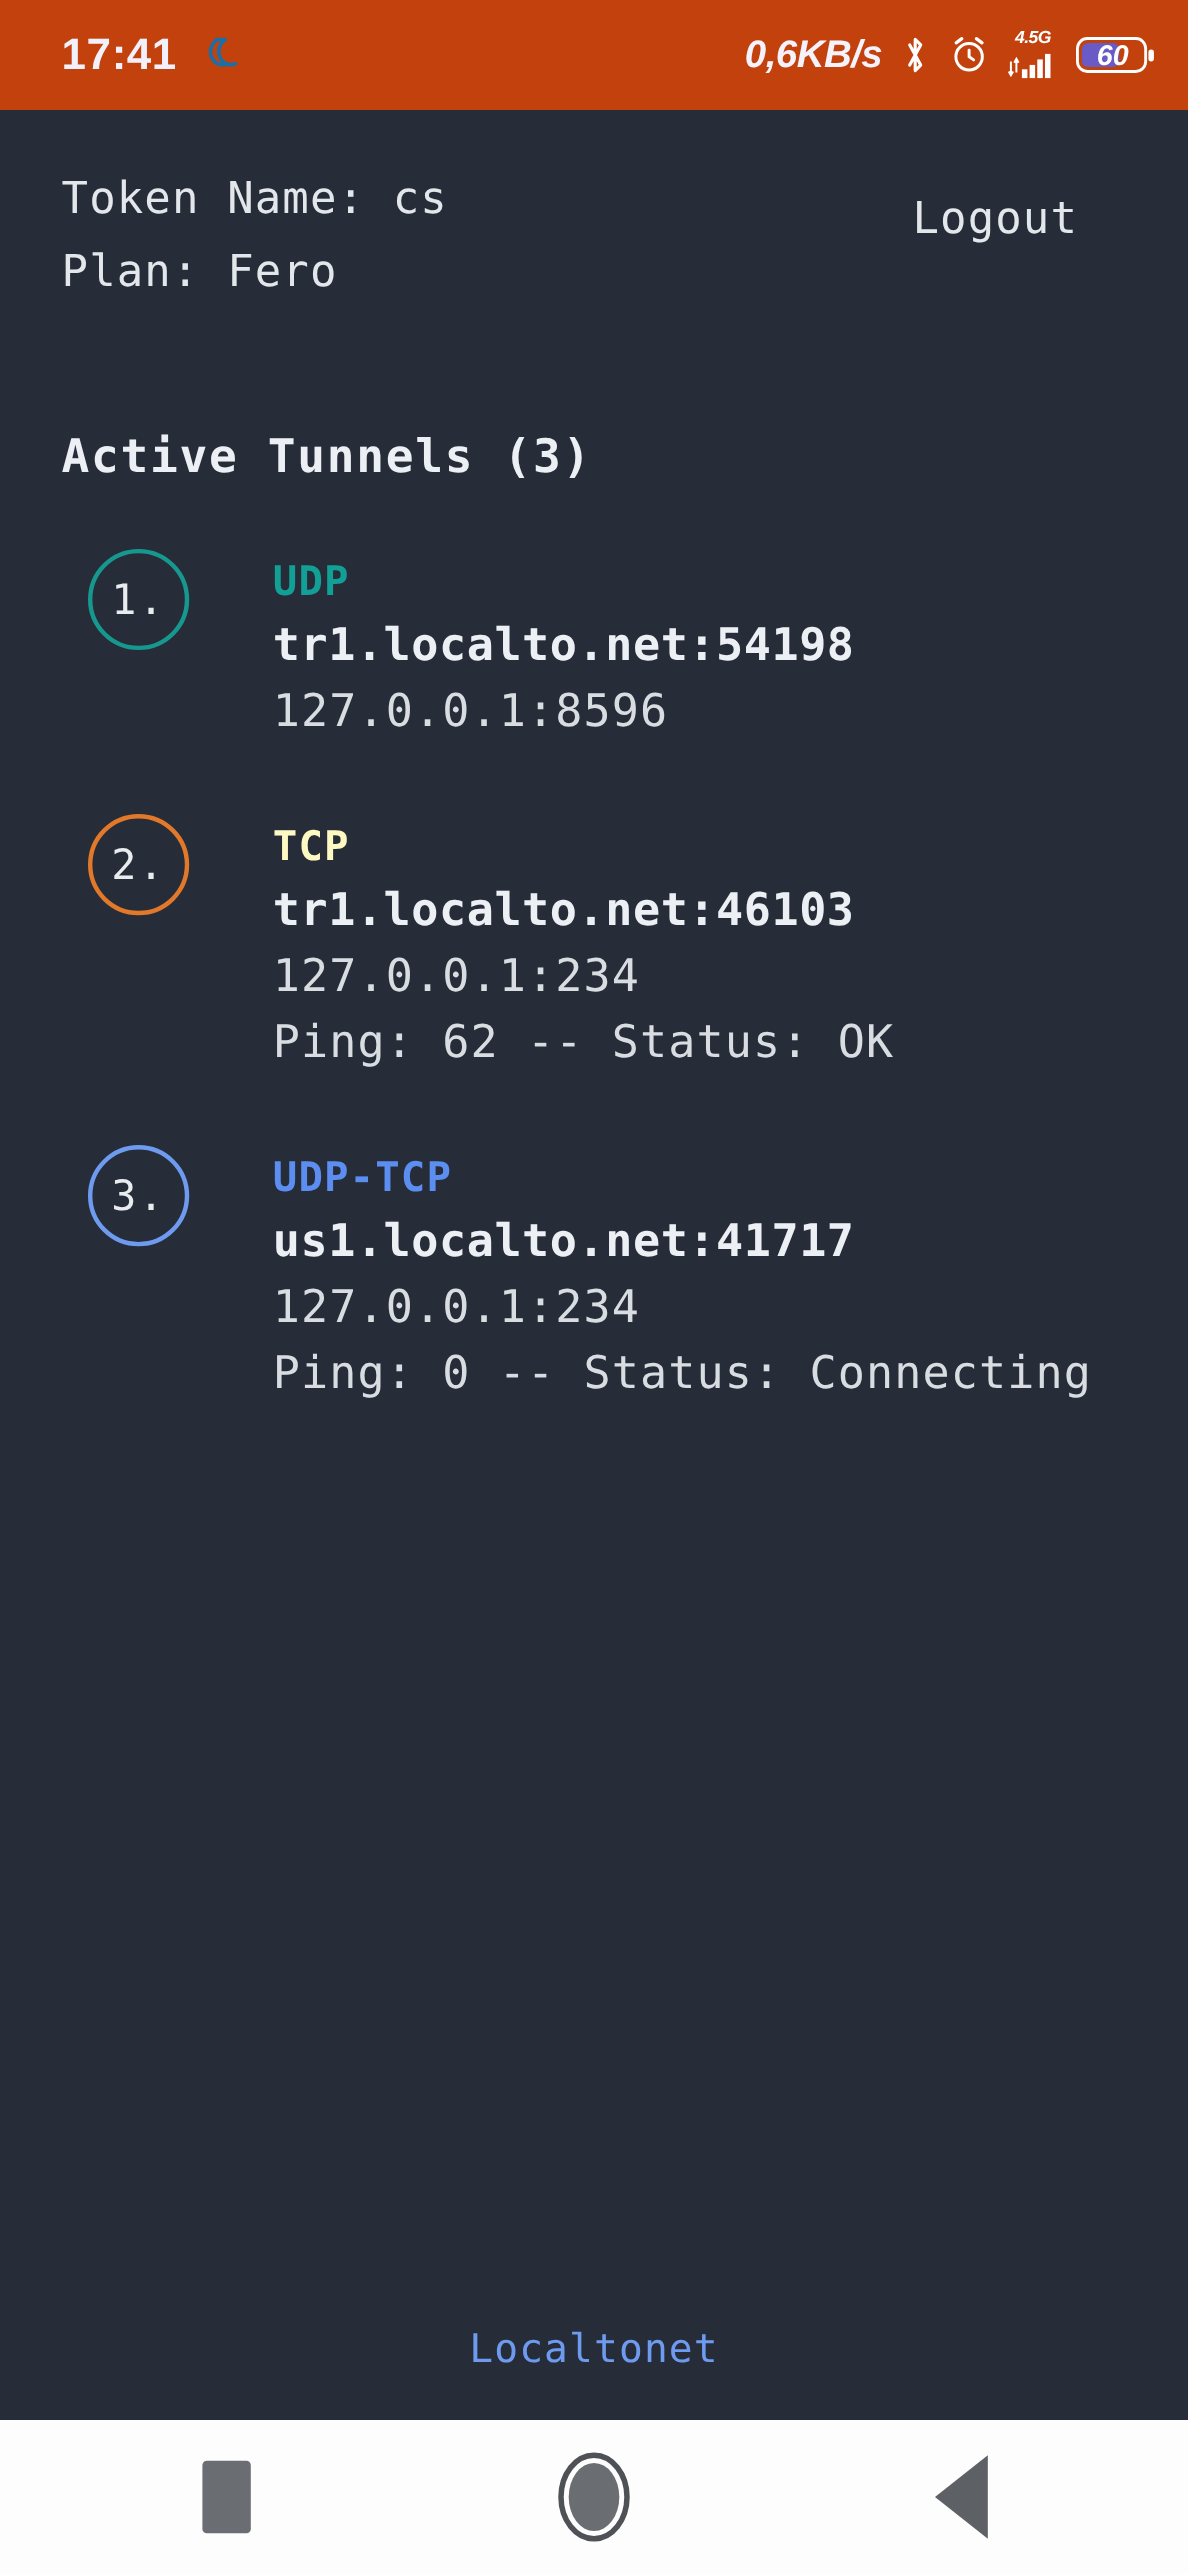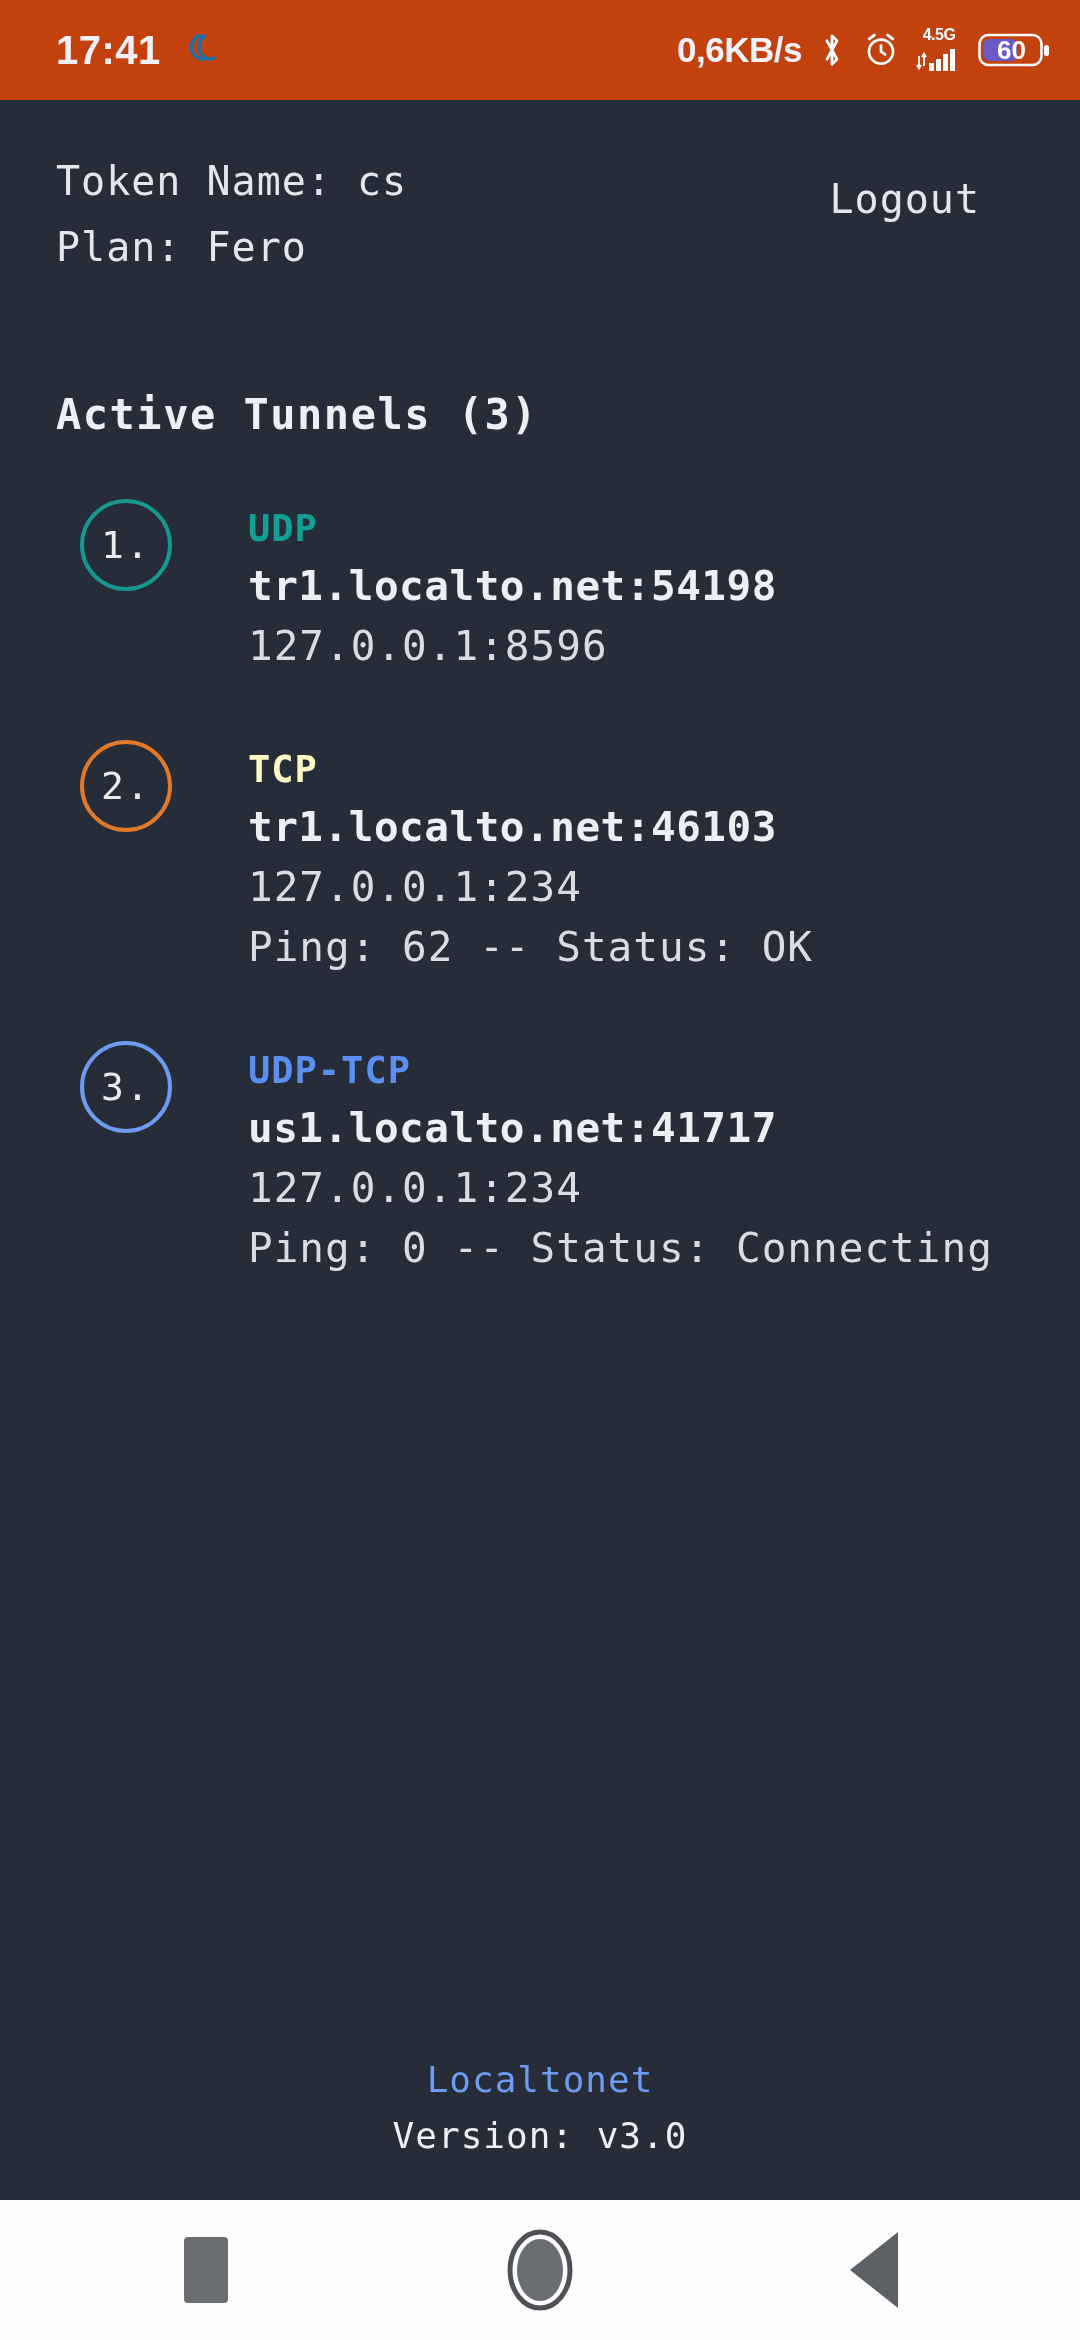--- a/index.html
+++ b/index.html
@@ -25,21 +25,21 @@
     color:#ffffff;
   }
   .sb-left{ display:flex; align-items:center; gap:22px; }
   .sb-clock{
     font-family:"Liberation Sans", sans-serif;
     font-size:40px; font-weight:700; letter-spacing:.5px;
     color:#f2f0fa;
   }
   .sb-applogo{ width:38px; height:38px; display:block; }
   .sb-spacer{ flex:1 1 auto; }
-  .sb-right{ display:flex; align-items:center; gap:16px; }
+  .sb-right{ display:flex; align-items:center; gap:16px;font-style:italic; }
   .sb-speed{
     font-family:"Liberation Sans", sans-serif;
     font-size:35px; font-weight:700; color:#f4f2fb;
     letter-spacing:-.5px;
   }
   .sb-ico{ display:block; }
   .sb-net{ display:flex; flex-direction:column; align-items:center; justify-content:flex-end; }
   .sb-net-label{
     font-family:"Liberation Sans", sans-serif;
     font-size:16px; font-weight:700; color:#ffffff;
@@ -261,21 +261,20 @@
           <div class="tn-stat">Ping: 0 -- Status: Connecting</div>
         </div>
       </div>
 
     </div>
 
     <div class="spacer"></div>
 
     <div class="footer">
       <div class="footer-brand">Localtonet</div>
-      <div class="footer-version">Version: v3.0</div>
     </div>
   </div>
 
   <div class="navbar">
     <div class="nav-btn">
       <div class="nav-square"></div>
     </div>
     <div class="nav-btn">
       <svg width="84" height="96" viewBox="0 0 84 96">
         <ellipse cx="42" cy="48" rx="30" ry="38" fill="none" stroke="#4e5156" stroke-width="5"></ellipse>

